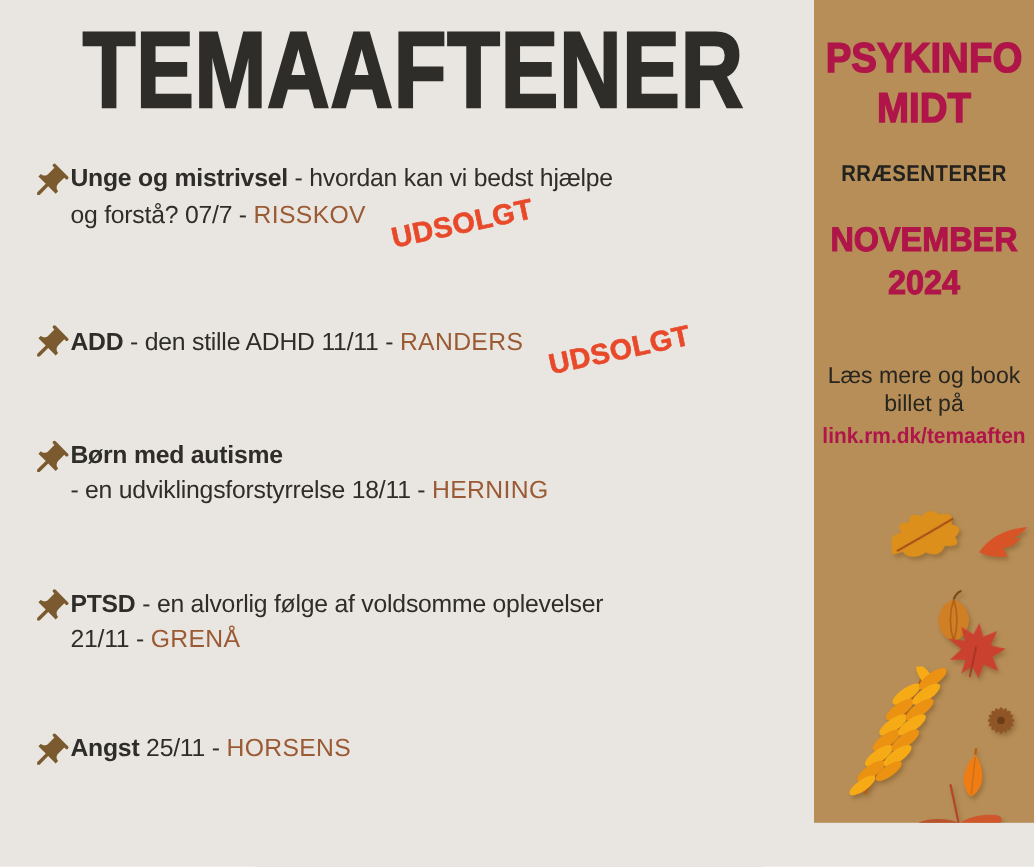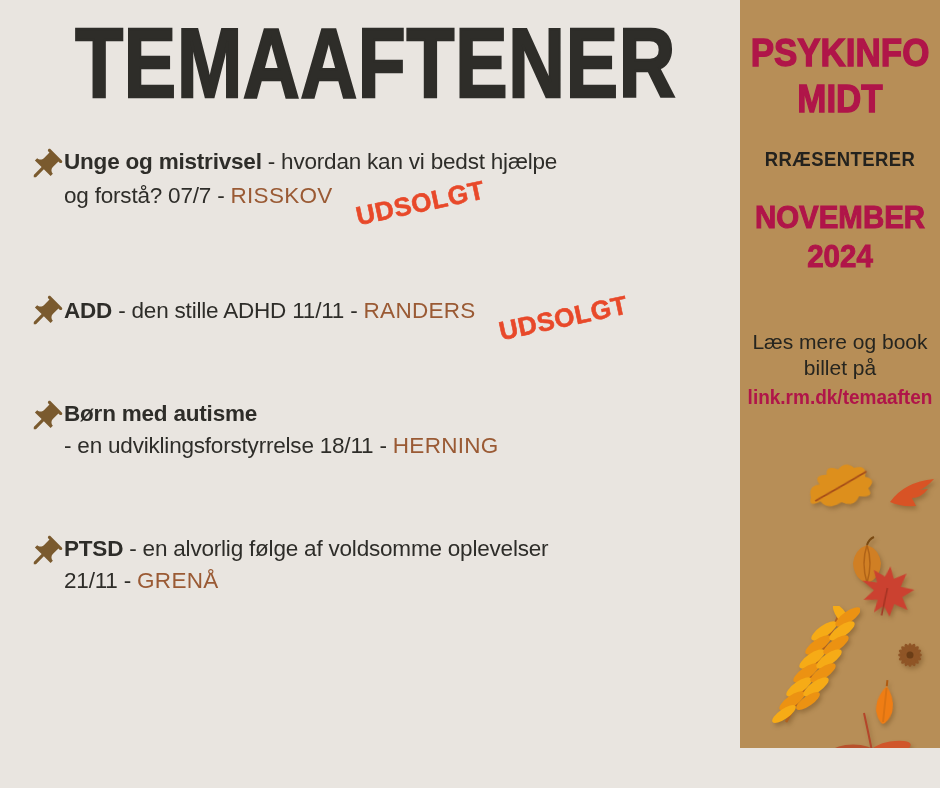--- a/index.html
+++ b/index.html
@@ -103,20 +103,30 @@
         <svg viewBox="0 0 24 24">
             <path d="M16 9V4h1c.55 0 1-.45 1-1s-.45-1-1-1H7c-.55 0-1 .45-1 1s.45 1 1 1h1v5c0 1.66-1.34 3-3 3v2h5.97v7l1 1 1-1v-7H19v-2c-1.66 0-3-1.34-3-3z"></path>
           </svg>
       </span>
       <div class="etext">
         <span class="b">PTSD</span><span> - en alvorlig følge af voldsomme oplevelser</span><br>
         <span>21/11 - </span><span class="city">GRENÅ</span>
       </div>
     </div>
 
+    <div class="event e5">
+      <span class="pin">
+        <svg viewBox="0 0 24 24">
+            <path d="M16 9V4h1c.55 0 1-.45 1-1s-.45-1-1-1H7c-.55 0-1 .45-1 1s.45 1 1 1h1v5c0 1.66-1.34 3-3 3v2h5.97v7l1 1 1-1v-7H19v-2c-1.66 0-3-1.34-3-3z"></path>
+          </svg>
+      </span>
+      <div class="etext">
+        <span class="b">Angst</span><span> 25/11 - </span><span class="city">HORSENS</span>
+      </div>
+    </div>
 
   </div>
 
   <div class="sidebar">
     <div class="brand">
       <span>PSYKINFO</span><br>
       <span>MIDT</span>
     </div>
     <div class="presents">RRÆSENTERER</div>
     <div class="month">

